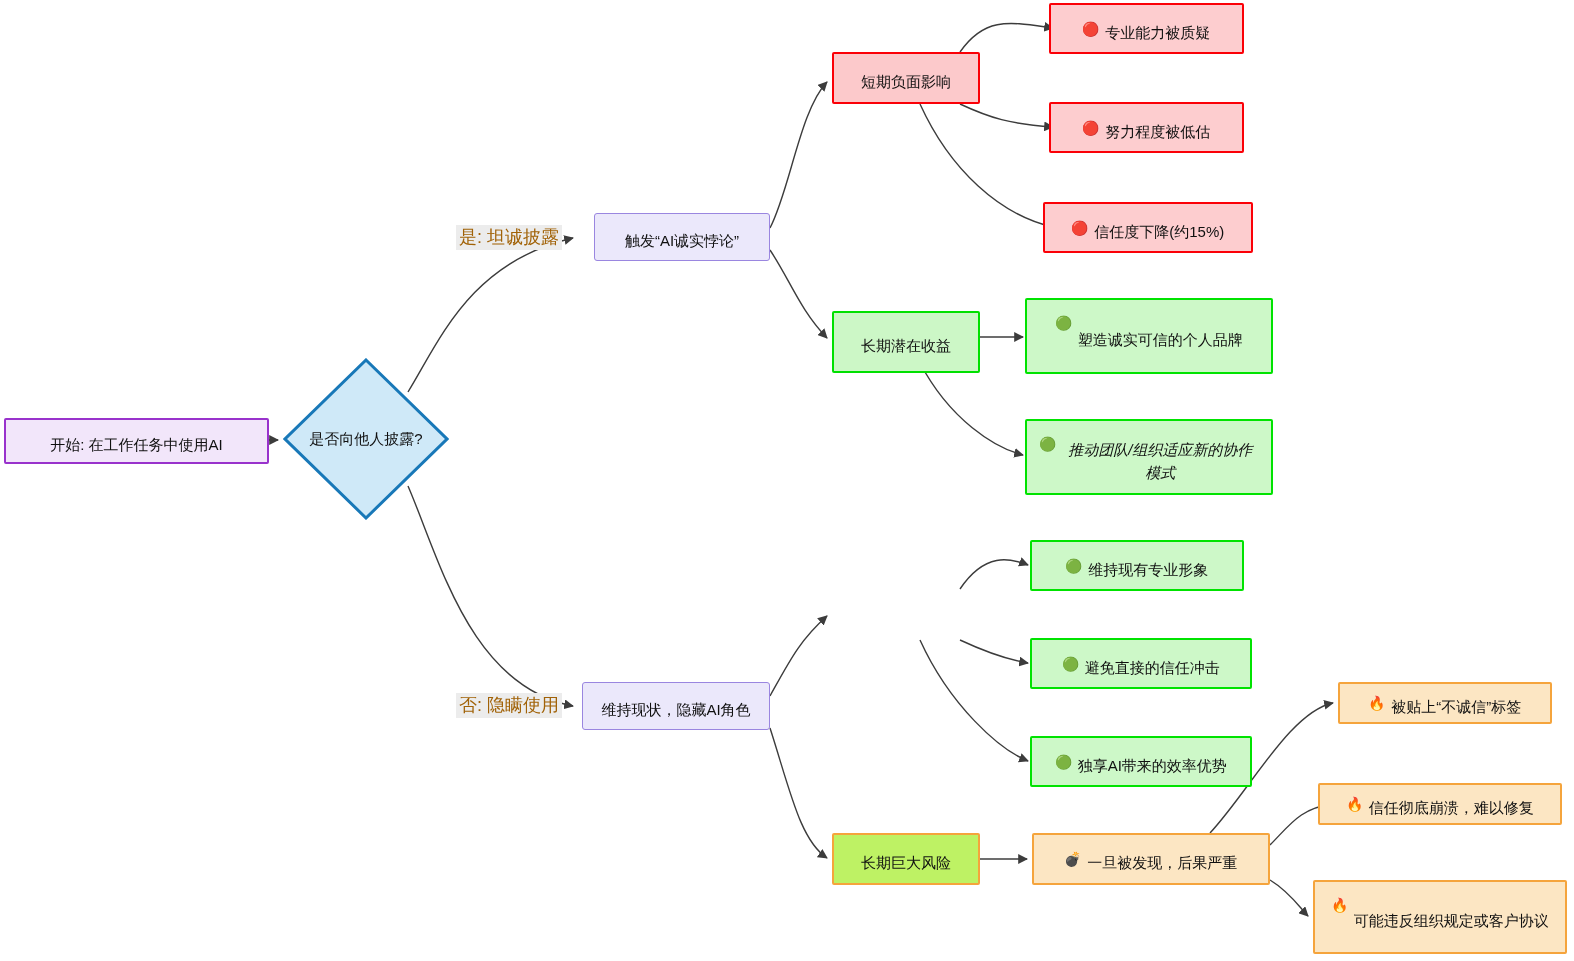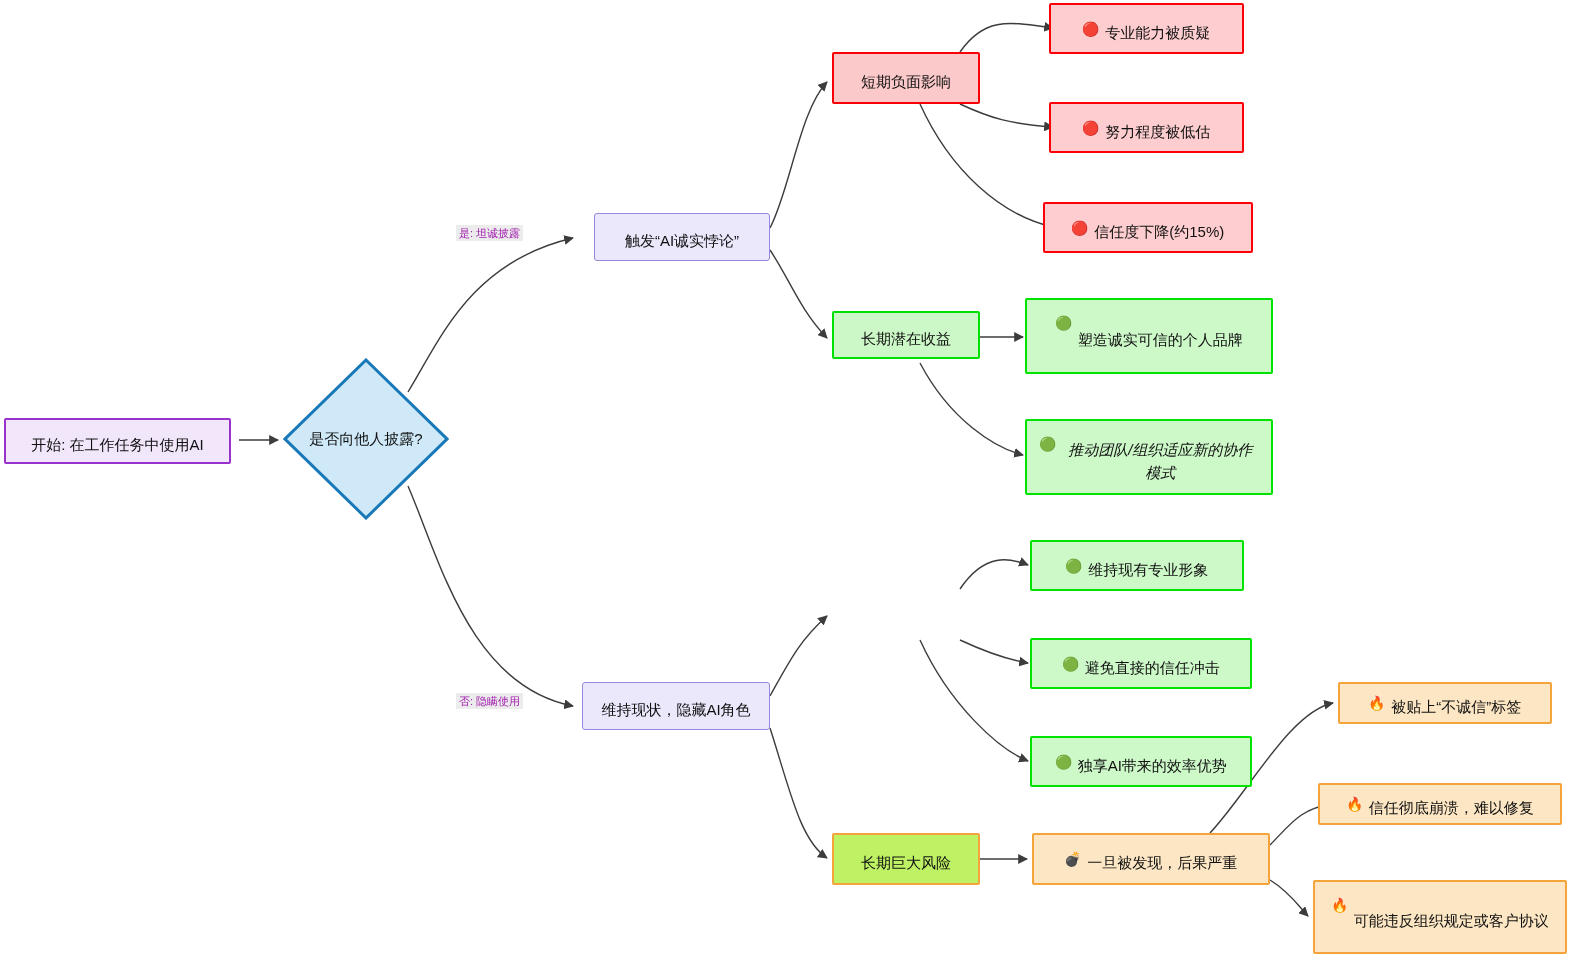--- a/index.html
+++ b/index.html
@@ -103,22 +103,22 @@
   }
   .emoji {
     font-family: "DejaVu Sans", sans-serif;
     margin-right: 5px;
     font-size: 14px;
     line-height: 1;
   }
   .edge-label {
     position: absolute;
     background: #ececec;
-    color: #a21caf;
-    font-size: 11px;
+    color: #a16207;
+    font-size: 18px;
     line-height: 1.3;
     padding: 1px 3px;
     white-space: nowrap;
     z-index: 5;
   }
 </style>
 </head>
 <body>
 
 <div id="canvas">
@@ -157,21 +157,21 @@
       <path d="M 920,640 C 950,706 1000,750 1028,761"></path>
 
       <path d="M 980,859 L 1027,859"></path>
 
       <path d="M 1210,833 C 1250,790 1290,712 1333,703"></path>
       <path d="M 1270,845 C 1290,825 1300,808 1333,804"></path>
       <path d="M 1270,880 C 1290,892 1300,908 1308,916"></path>
     </g>
   </svg>
 
-  <div class="node n-start" style="left:4px; top:418px; width:227px; height:46px;">
+  <div class="node n-start" style="left:4px; top:418px; width:265px; height:46px;">
     <span class="label-text">开始: 在工作任务中使用AI</span>
   </div>
 
   <div class="node n-decision" style="left:283px; top:358px; width:166px; height:162px;">
     <svg class="diamond-shape" viewBox="0 0 166 162" preserveAspectRatio="none">
       <polygon points="83,2 164,81 83,160 2,81" fill="#cfe9f8" stroke="#1878b8" stroke-width="3"></polygon>
     </svg>
     <span class="diamond-label">是否向他人披露?</span>
   </div>
 
@@ -187,21 +187,21 @@
   </div>
 
   <div class="node n-red" style="left:832px; top:52px; width:148px; height:52px;">
     <span class="label-text">短期负面影响</span>
   </div>
 
   <div class="node n-process" style="left:582px; top:682px; width:188px; height:48px;">
     <span class="label-text">维持现状，隐藏AI角色</span>
   </div>
 
-  <div class="node n-green" style="left:832px; top:311px; width:148px; height:48px;">
+  <div class="node n-green" style="left:832px; top:311px; width:148px; height:62px;">
     <span class="label-text">长期潜在收益</span>
   </div>
 
 
   <div class="node n-orange" style="left:832px; top:833px; width:148px; height:52px;">
     <span class="label-text">长期巨大风险</span>
   </div>
 
   <div class="node n-red-leaf" style="left:1049px; top:3px; width:195px; height:51px;">
     <span class="emoji">🔴</span>

